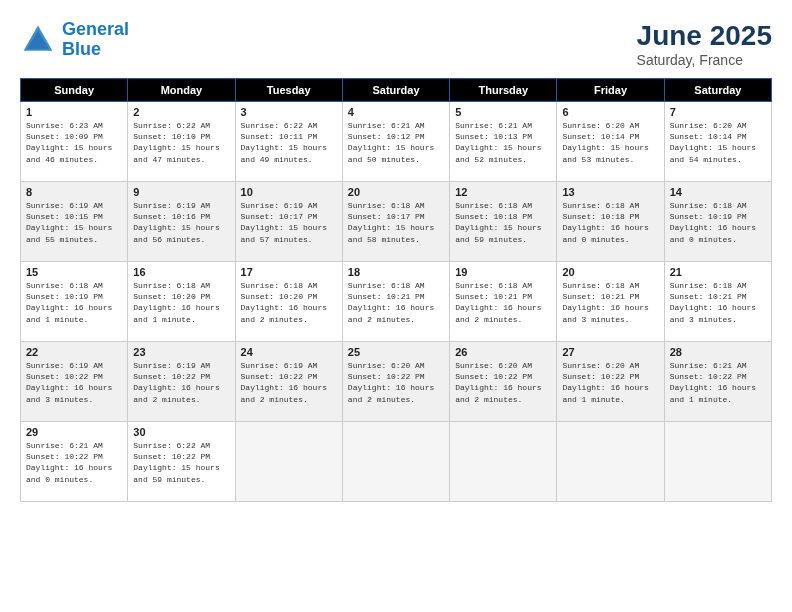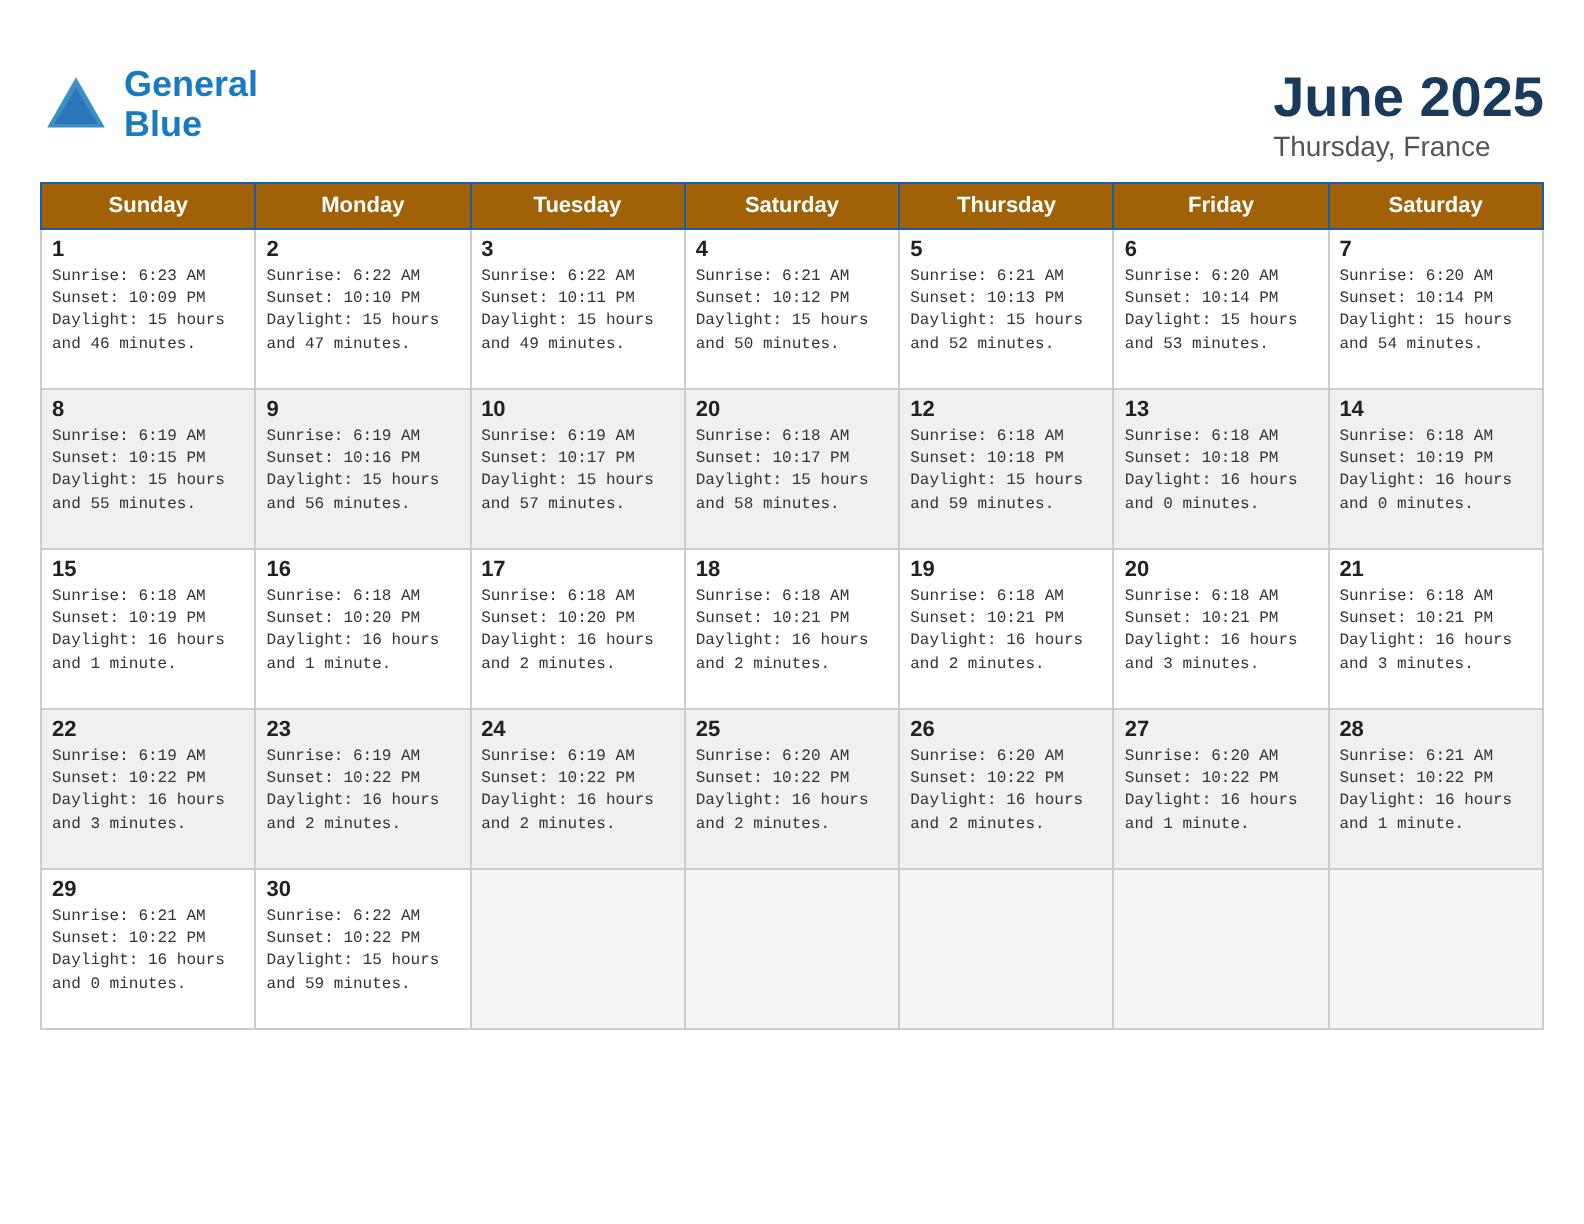--- a/index.html
+++ b/index.html
@@ -6,21 +6,21 @@
     body {
       font-family: Arial, sans-serif;
       background: #fff;
       width: 792px;
       height: 612px;
       overflow: hidden;
     }
     .page {
       width: 792px;
       height: 612px;
-      padding: 33px 20px 12px 20px;
+      padding: 20px 20px 12px 20px;
       background: #fff;
     }
     .header {
       display: flex;
       justify-content: space-between;
       align-items: flex-start;
       margin-bottom: 10px;
     }
     .logo {
       display: flex;
@@ -51,21 +51,21 @@
     .subtitle {
       font-size: 14px;
       color: #555;
     }
     .calendar {
       width: 100%;
       border-collapse: collapse;
       table-layout: fixed;
     }
     .calendar th {
-      background: #a16207;
+      background: #000000;
       color: #fff;
       font-size: 11px;
       font-weight: bold;
       padding: 5px 4px;
       text-align: center;
       border: 1px solid #1a5ca8;
     }
     .calendar td {
       border: 1px solid #ccc;
       vertical-align: top;
@@ -105,21 +105,21 @@
         <polygon points="20,4 36,32 4,32" fill="#1a7abf" opacity="0.85"></polygon>
         <polygon points="20,10 32,30 8,30" fill="#1a5ca8" opacity="0.5"></polygon>
       </svg>
       <div class="logo-text">
         <div><span>General</span></div>
         <div><span style="color:#1a7abf">Blue</span></div>
       </div>
     </div>
     <div class="title-block">
       <div class="main-title">June 2025</div>
-      <div class="subtitle">Thursday, France</div>
+      <div class="subtitle">Saturday, France</div>
     </div>
   </div>
 
   <table class="calendar">
     <thead>
       <tr>
       <th>Sunday</th>
           <th>Monday</th>
           <th>Tuesday</th>
           <th>Saturday</th>

